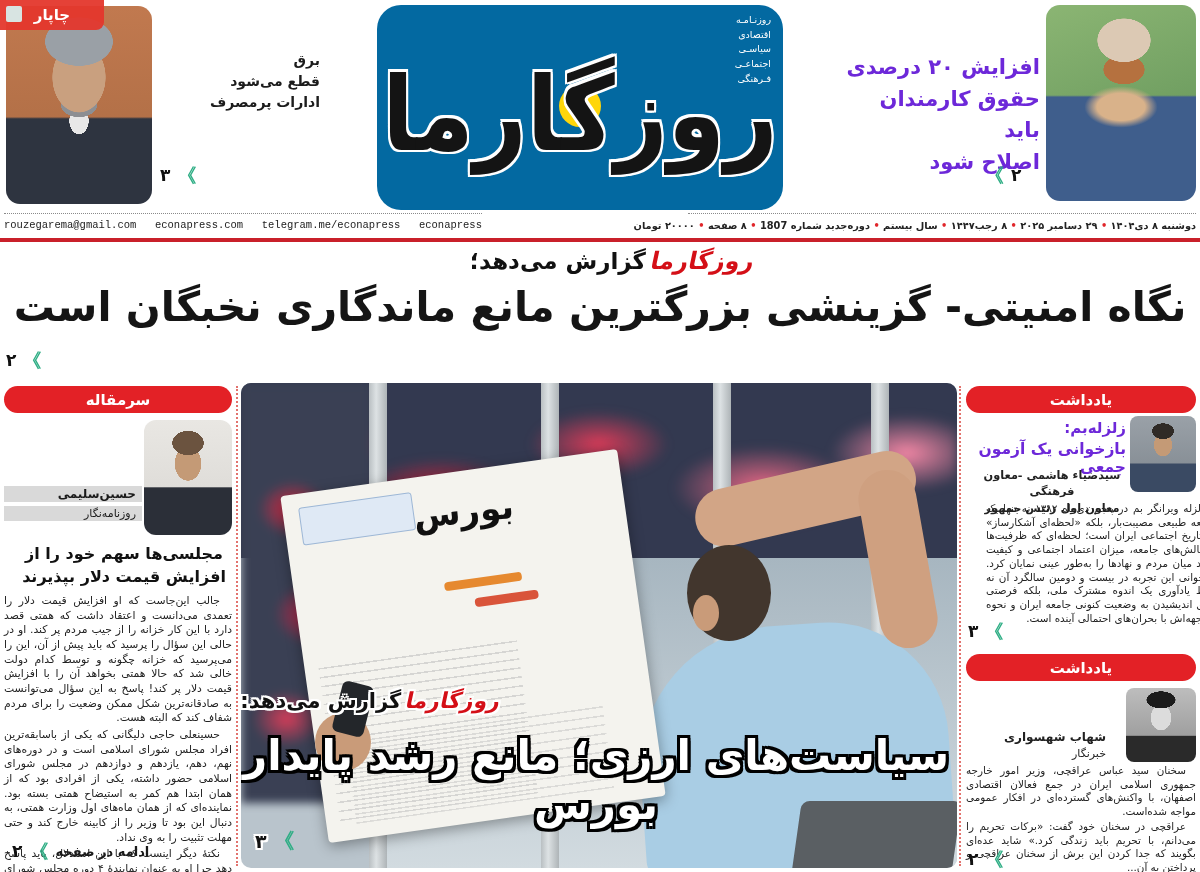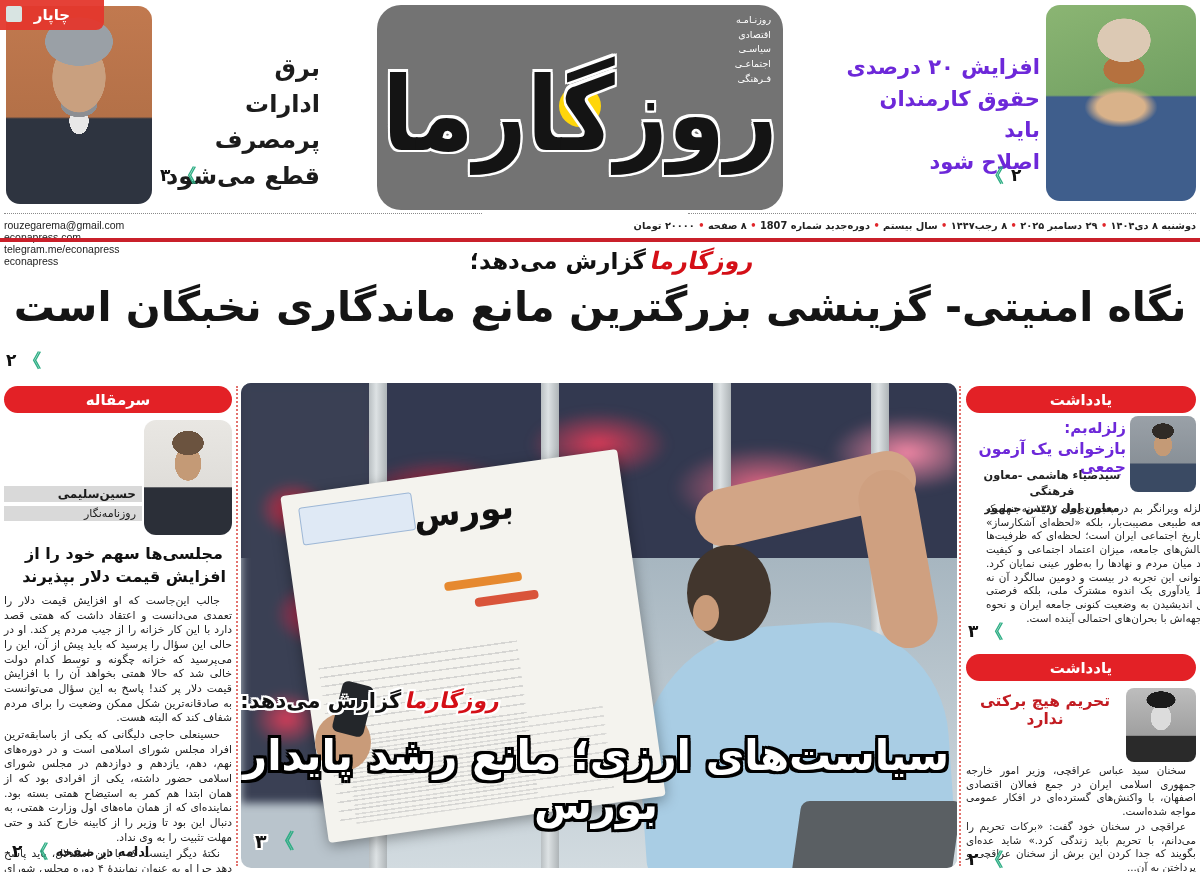--- a/index.html
+++ b/index.html
@@ -35,31 +35,31 @@
                 radial-gradient(16px 22px at 50% 58%, #e8e8e8 0 60%, transparent 61%),
                 linear-gradient(180deg, rgba(0,0,0,0) 56%, #2e3440 57%),
                 linear-gradient(180deg,#c1794f,#a96a42);"></div>
 
   <div class="abs" style="left:0;top:0;width:104px;height:30px;background:rgba(228,55,44,.95);
               border-radius:0 0 8px 0;display:flex;align-items:center;justify-content:center;z-index:4;">
     <span class="abs" style="left:6px;top:6px;width:16px;height:16px;background:#d8e4e2;border-radius:2px;"></span>
     <span style="color:#fff;font-weight:800;font-size:15px;letter-spacing:3px;">چاپار</span>
   </div>
 
-  <div class="abs rtl" style="left:152px;top:50px;width:168px;text-align:right;font-weight:800;font-size:24px;line-height:1.5;color:#1c1c1c;">
+  <div class="abs rtl" style="left:152px;top:50px;width:168px;text-align:right;font-weight:800;font-size:14px;line-height:1.5;color:#1c1c1c;">
     <div>برق</div>
+    <div>قطع می‌شود</div>
     <div>ادارات پرمصرف</div>
-    <div>قطع می‌شود</div>
   </div>
   <div class="abs" style="left:160px;top:166px;display:flex;align-items:center;gap:7px;">
     <span class="pnum">۳</span>
     <span class="chev">《</span>
   </div>
 
-  <div class="abs" style="left:377px;top:5px;width:406px;height:205px;background:#737373;border-radius:24px;overflow:hidden;">
+  <div class="abs" style="left:377px;top:5px;width:406px;height:205px;background:#0369a1;border-radius:24px;overflow:hidden;">
     <div class="abs rtl" style="right:12px;top:8px;width:78px;text-align:right;color:#fff;font-size:9.5px;line-height:1.55;">
       <div>روزنـامـه</div>
       <div>اقتصادی</div>
       <div>سیاسـی</div>
       <div>اجتماعـی</div>
       <div>فـرهنگی</div>
     </div>
     <div class="abs" style="left:182px;top:80px;width:42px;height:42px;border-radius:50%;background:#ffd60a;z-index:1;"></div>
     <div class="abs outlineW" style="inset:0;display:flex;align-items:center;justify-content:center;padding-top:12px;z-index:2;
                 font-weight:800;font-size:92px;color:#141414;transform:scaleY(1.12);">روزگارما</div>
@@ -77,21 +77,21 @@
     <div>افزایش ۲۰ درصدی</div>
     <div>حقوق کارمندان باید</div>
     <div>اصلاح شود</div>
   </div>
   <div class="abs" style="left:985px;top:166px;display:flex;align-items:center;gap:7px;">
     <span class="chev">《</span>
     <span class="pnum">۲</span>
   </div>
 
   <div class="abs dotline" style="left:4px;top:213px;width:478px;padding-top:5px;display:flex;justify-content:space-between;
-              font-family:Liberation Sans, sans-serif;font-size:10.5px;color:#222;flex-direction:column;">
+              font-family:Liberation Mono, monospace;font-size:10.5px;color:#222;">
     <span>rouzegarema@gmail.com</span>
     <span>econapress.com</span>
     <span>telegram.me/econapress</span>
     <span>econapress</span>
   </div>
 
   <div class="abs dotline rtl" style="left:688px;top:213px;width:508px;padding-top:6px;text-align:right;font-size:9.8px;font-weight:700;
               color:#222;white-space:nowrap;">
     <span>دوشنبه ۸ دی۱۴۰۴</span>
     <span style="color:#e0262b;">•</span>
@@ -239,21 +239,24 @@
       <span class="chev">《</span>
     </div>
 
     <div class="pill abs" style="left:0;top:268px;width:230px;">یادداشت</div>
     <div class="abs photo" style="right:0;top:302px;width:70px;height:74px;border-radius:8px;
                 background:
                   radial-gradient(24px 14px at 50% 16%, #1b1b1b 0 60%, transparent 61%),
                   radial-gradient(17px 21px at 50% 40%, #dcdcdc 0 60%, transparent 61%),
                   linear-gradient(180deg, rgba(0,0,0,0) 64%, #2a2a2a 65%),
                   linear-gradient(#bdbdbd,#8f8f8f);"></div>
-    <div class="abs rtl" style="left:0;top:306px;width:158px;text-align:center;font-weight:800;font-size:15.5px;color:#c21c22;">تحریم هیچ برکتی ندارد</div>
+    <div class="abs rtl" style="left:0;top:342px;width:140px;text-align:right;line-height:1.5;color:#222;">
+      <div style="font-weight:800;font-size:12px;">شهاب شهسواری</div>
+      <div style="font-size:11px;">خبرنگار</div>
+    </div>
     <div class="abs rtl bodytext" style="left:0;top:378px;width:230px;font-size:10.4px;line-height:1.3;">
       <p style="text-indent:10px;">سخنان سید عباس عراقچی، وزیر امور خارجه جمهوری اسلامی ایران در جمع فعالان اقتصادی اصفهان، با واکنش‌های گسترده‌ای در افکار عمومی مواجه شده‌است.</p>
       <p style="text-indent:10px;">عراقچی در سخنان خود گفت: «برکات تحریم را می‌دانم، با تحریم باید زندگی کرد.» شاید عده‌ای بگویند که جدا کردن این برش از سخنان عراقچی و پرداختن به آن...</p>
     </div>
     <div class="abs" style="left:2px;top:464px;display:flex;align-items:center;gap:6px;">
       <span class="pnum">۲</span>
       <span class="chev">《</span>
     </div>
   </div>
 

